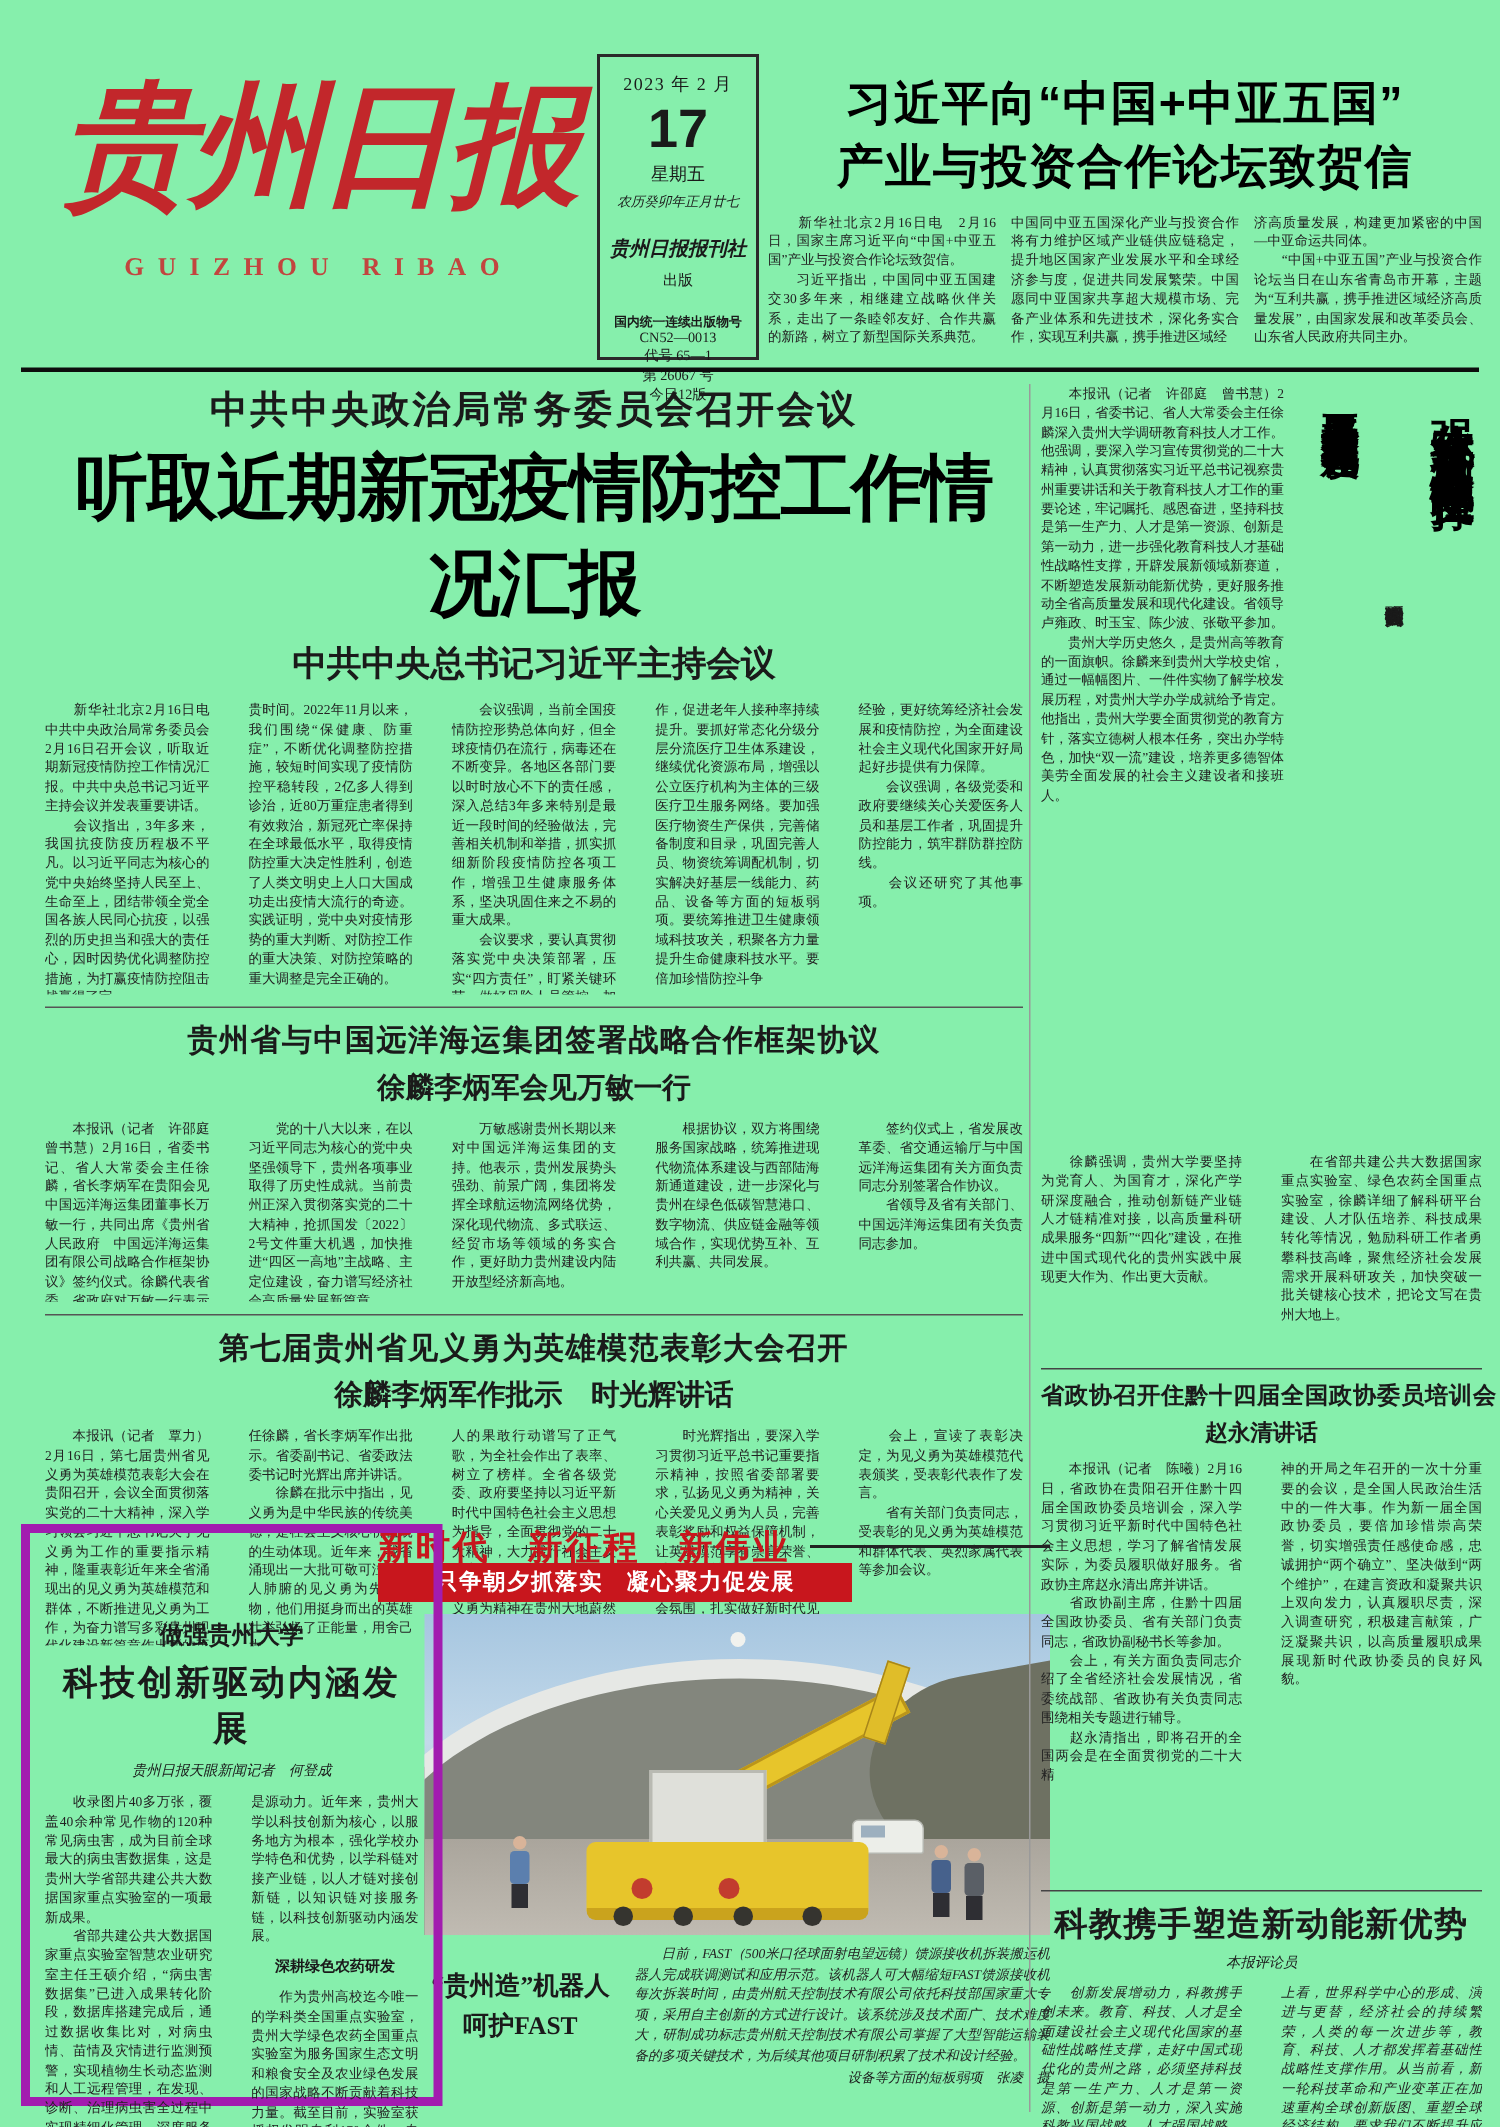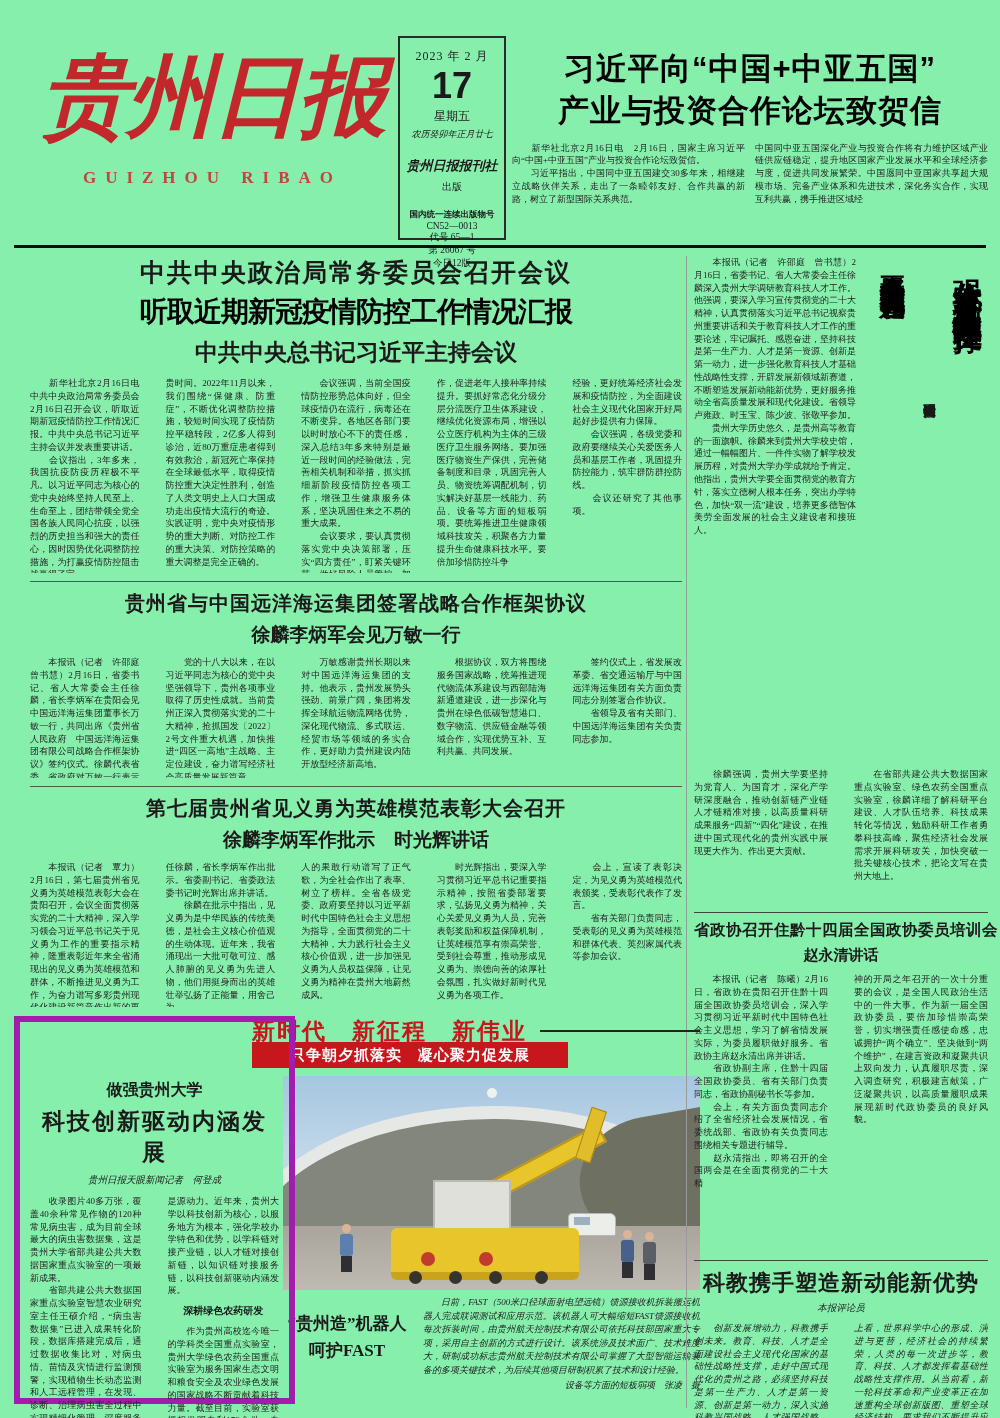--- a/index.html
+++ b/index.html
@@ -38,21 +38,21 @@
   .bodytext { font-size:9px; line-height:1.42; text-align:justify; white-space:pre-line;
               color:#222; font-family:"Liberation Serif", serif; }
   .cols { display:flex; gap:26px; overflow:hidden; }
   .col { flex:1; overflow:hidden; }
   .kai { font-style:italic; }
 
   
   .central { position:absolute; left:30px; top:256px; width:652px; }
   .c-kicker { text-align:center; font-size:25px; font-weight:bold; letter-spacing:2px;
               font-family:"Liberation Serif", serif; }
-  .c-main { text-align:center; font-size:28px; font-weight:900; letter-spacing:-1px; margin-top:4px;
+  .c-main { text-align:center; font-size:48px; font-weight:900; letter-spacing:-1px; margin-top:4px;
             font-family:"Liberation Sans", sans-serif; color:#000; }
   .c-sub { text-align:center; font-size:23px; font-weight:900; margin-top:6px;
            font-family:Liberation Serif, serif; }
   .covid-body { margin-top:9px; height:196px; }
   .divider { border-top:1px solid #555; margin:8px 0; }
   .h2-serif { text-align:center; font-size:20px; font-weight:900; letter-spacing:1px;
               font-family:"Liberation Serif", serif; }
   .h3-sans { text-align:center; font-size:19px; font-weight:900; margin-top:5px;
              font-family:"Liberation Sans", sans-serif; }
   .cosco-body { margin-top:8px; height:122px; }
@@ -164,20 +164,22 @@
     <div class="db-sm">今日12版</div>
   </div>
 
   <div class="toplead">
     <div class="toplead-title">习近平向“中国+中亚五国”
 产业与投资合作论坛致贺信</div>
     <div class="toplead-body">
       <div class="col bodytext">　　新华社北京2月16日电　2月16日，国家主席习近平向“中国+中亚五国”产业与投资合作论坛致贺信。
 　　习近平指出，中国同中亚五国建交30多年来，相继建立战略伙伴关系，走出了一条睦邻友好、合作共赢的新路，树立了新型国际关系典范。</div>
       <div class="col bodytext">中国同中亚五国深化产业与投资合作将有力维护区域产业链供应链稳定，提升地区国家产业发展水平和全球经济参与度，促进共同发展繁荣。中国愿同中亚国家共享超大规模市场、完备产业体系和先进技术，深化务实合作，实现互利共赢，携手推进区域经</div>
+      <div class="col bodytext">济高质量发展，构建更加紧密的中国—中亚命运共同体。
+　　“中国+中亚五国”产业与投资合作论坛当日在山东省青岛市开幕，主题为“互利共赢，携手推进区域经济高质量发展”，由国家发展和改革委员会、山东省人民政府共同主办。</div>
     </div>
   </div>
 
   <div class="rule-main"></div>
 
   <div class="central">
 
     <div>
       <div class="c-kicker">中共中央政治局常务委员会召开会议</div>
       <div class="c-main">听取近期新冠疫情防控工作情况汇报</div>

